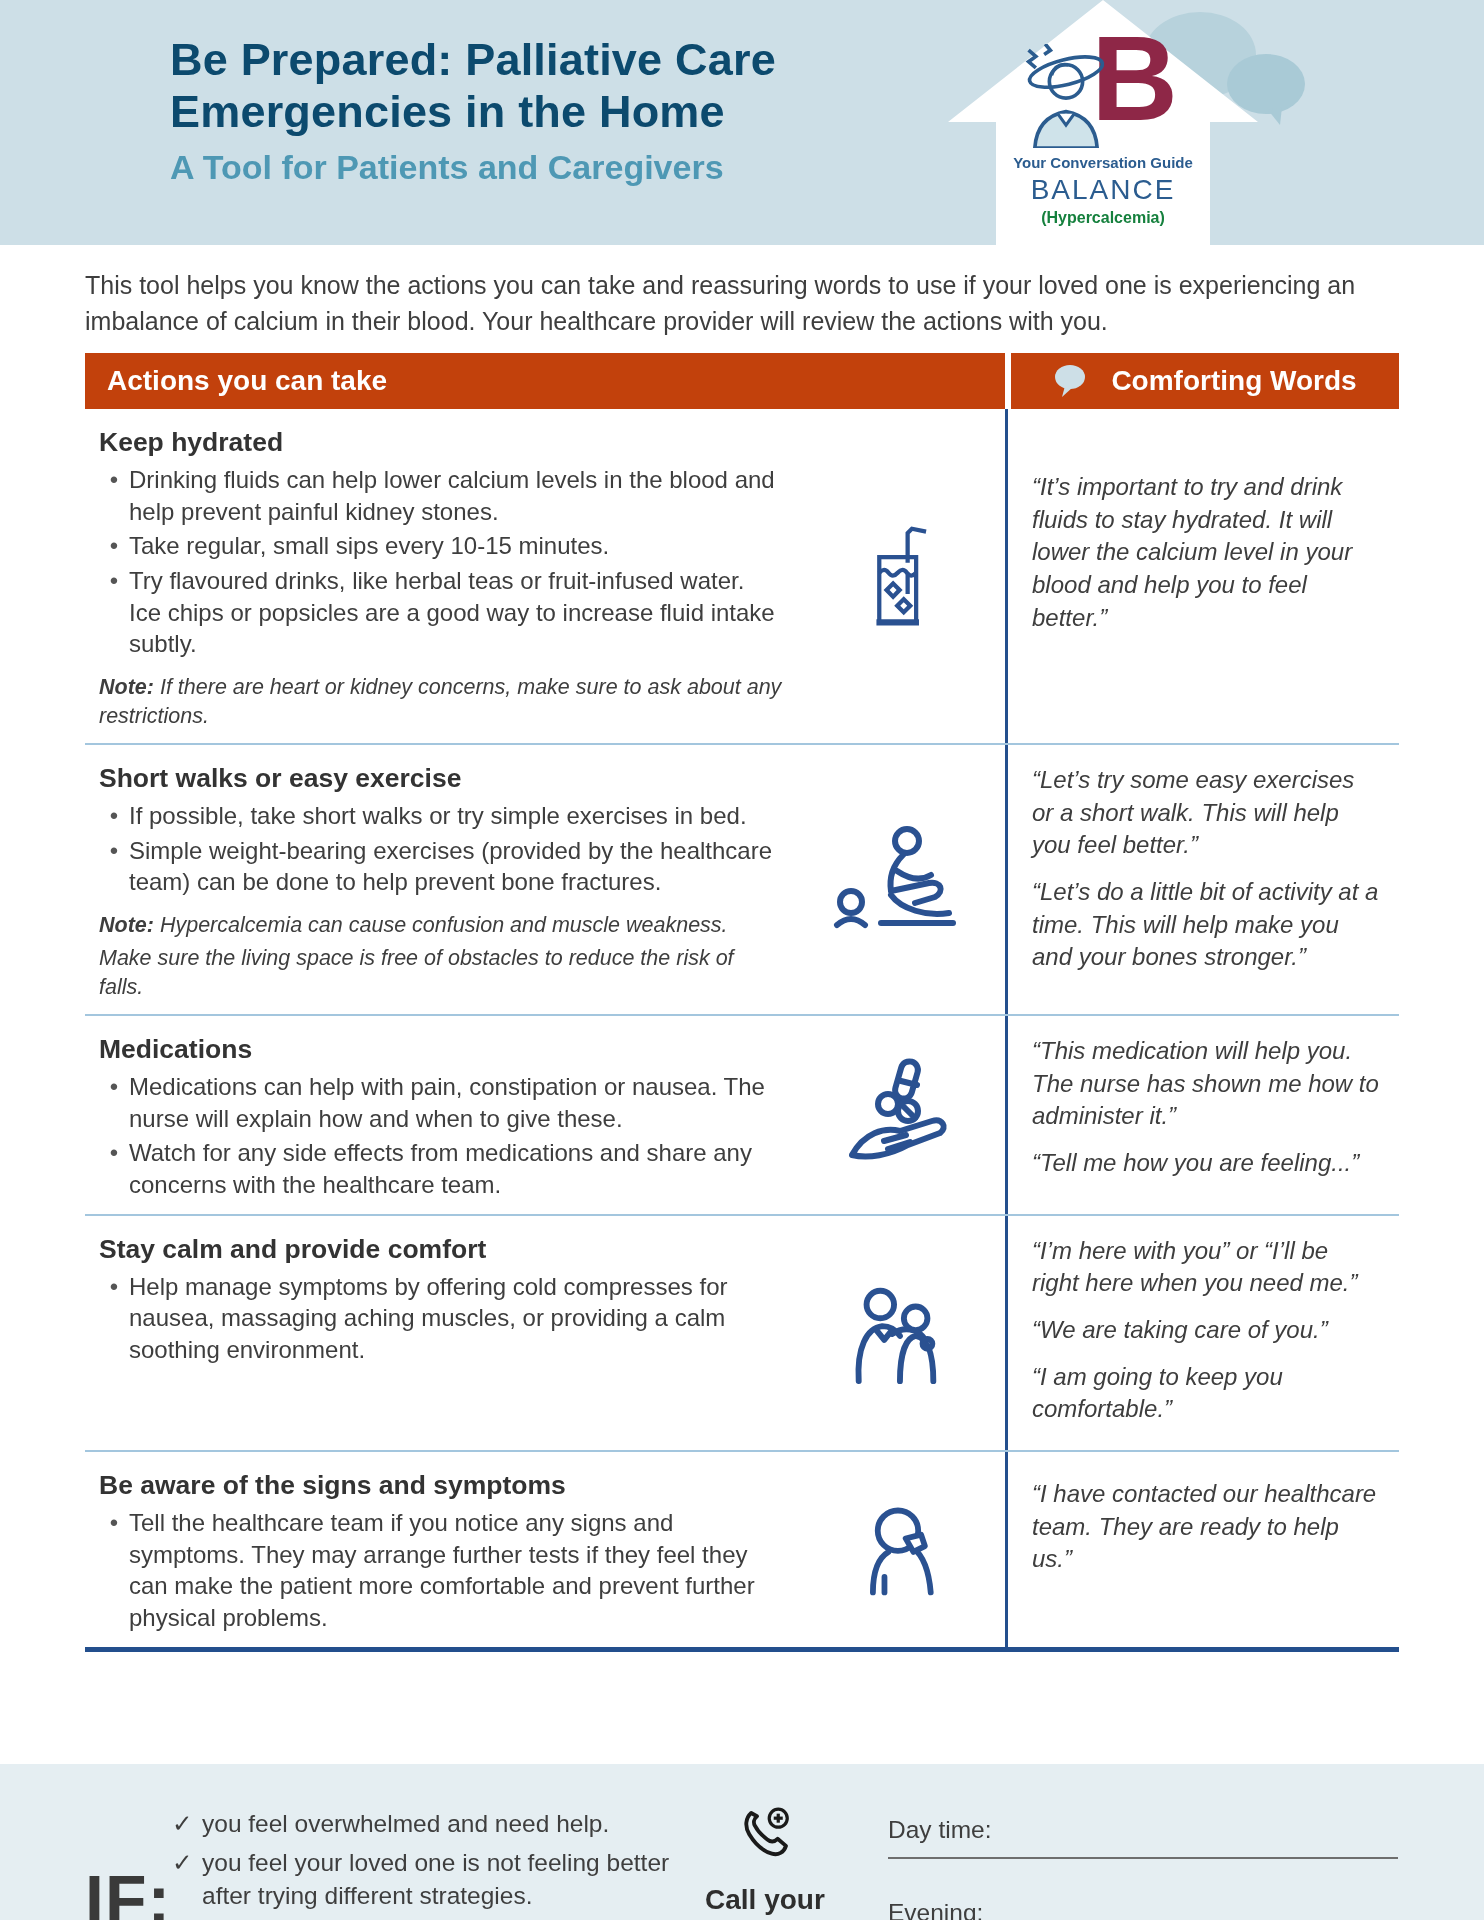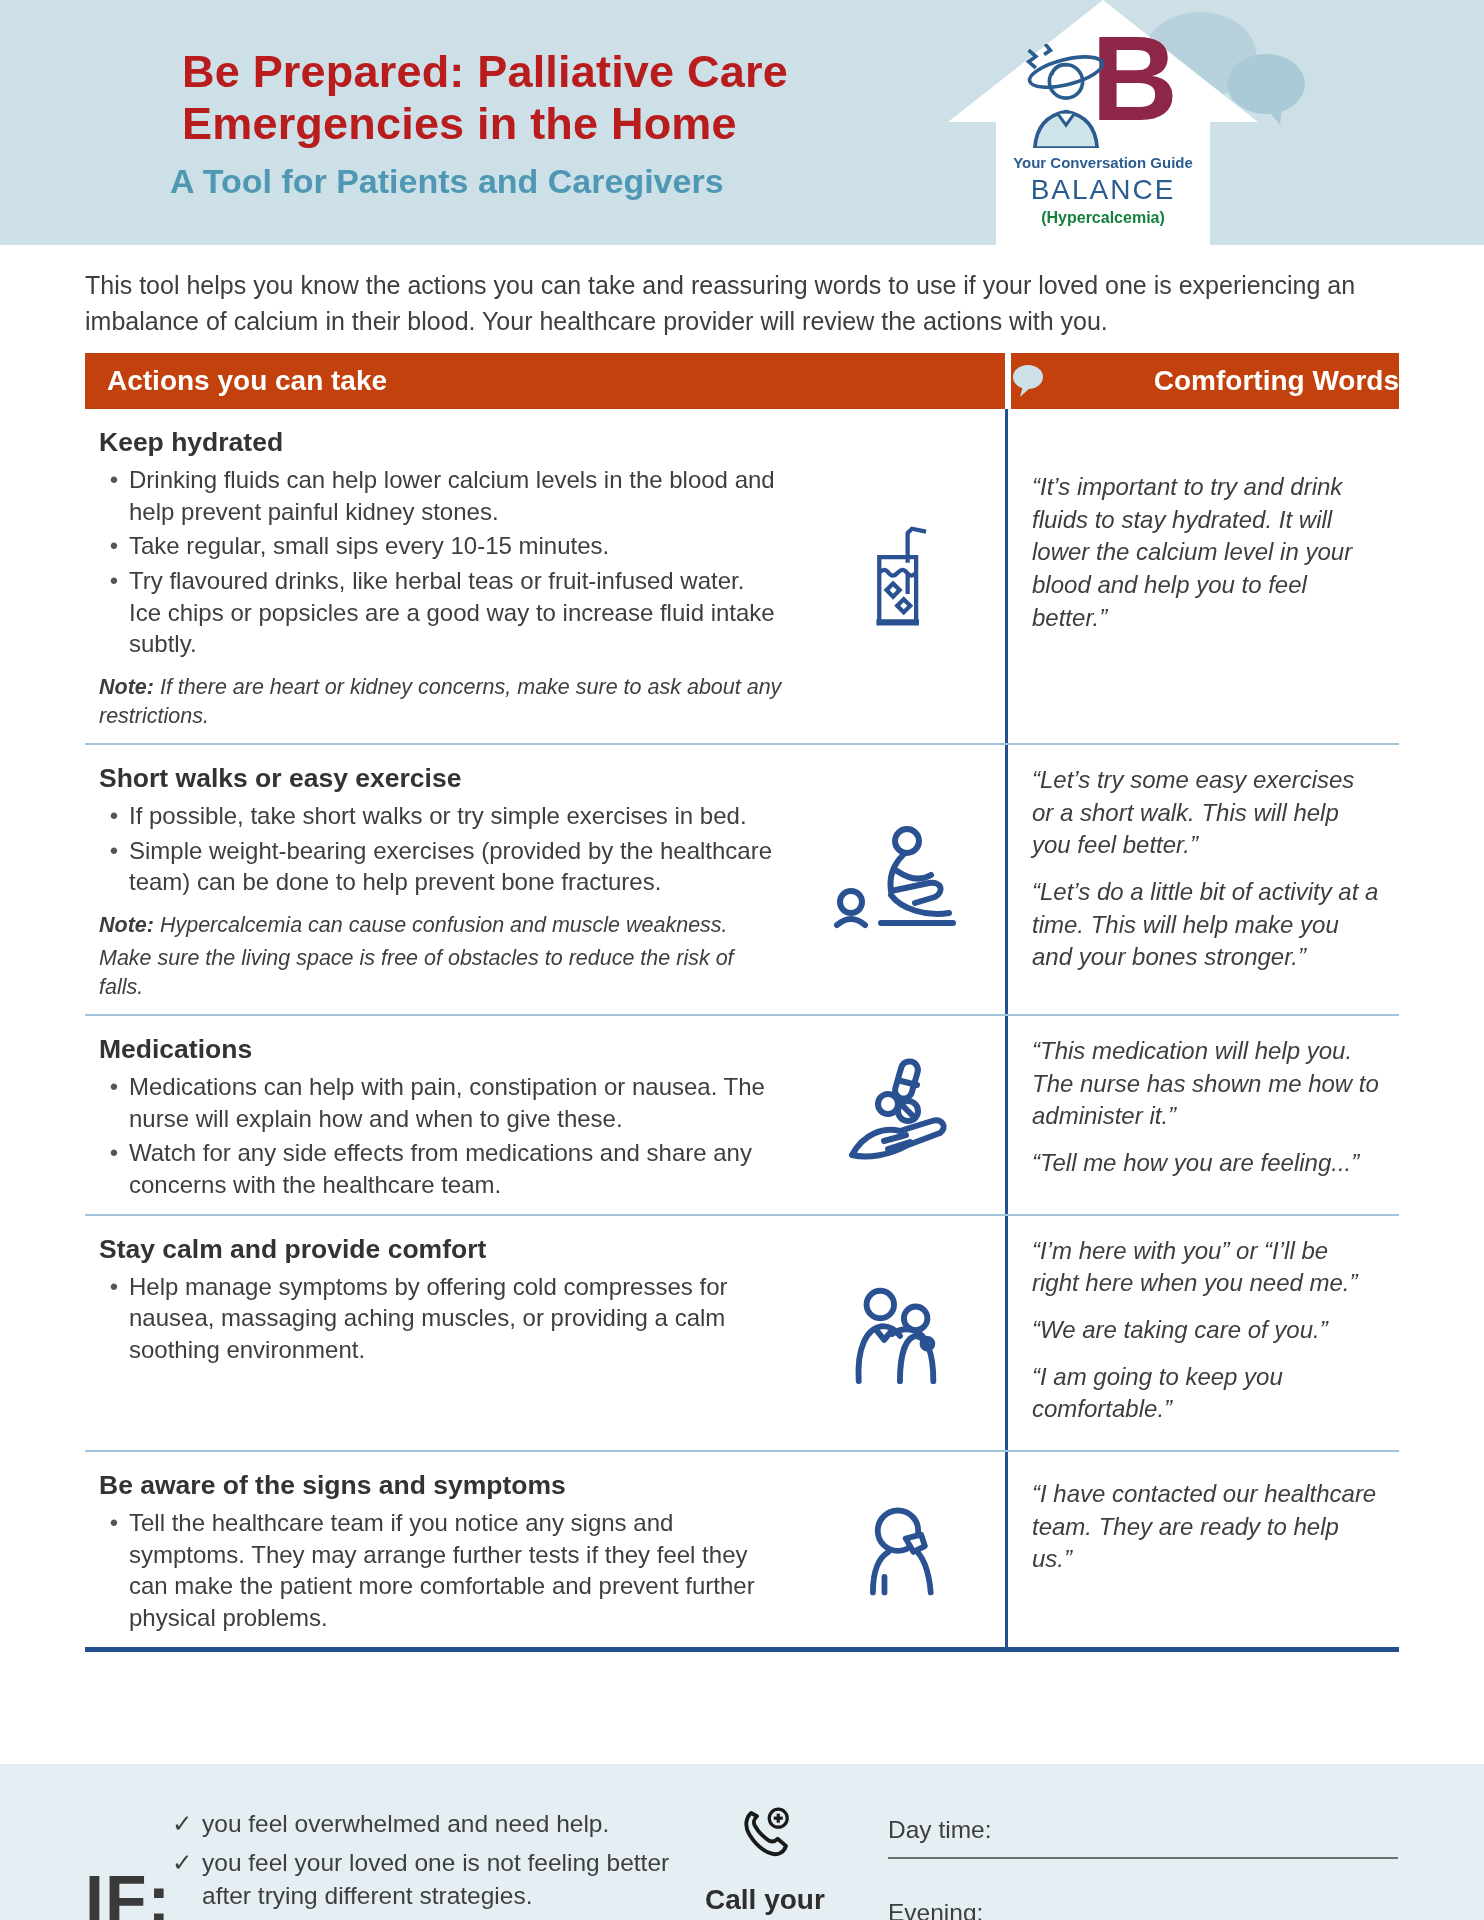--- a/index.html
+++ b/index.html
@@ -6,21 +6,21 @@
   html,body { margin:0; padding:0; }
   body {
     width:1484px; height:1920px; position:relative; background:#ffffff;
     font-family:"Liberation Sans", sans-serif; color:#3e3e3e; overflow:hidden;
   }
   .page { width:1484px; height:1920px; position:relative; }
 
   
   .header { position:relative; height:245px; background:#cddfe7; }
   .title-block { position:absolute; left:170px; top:34px; width:640px; }
-  .page-title { margin:12px; font-size:45px; line-height:1.16; font-weight:bold; color:#b91c1c; letter-spacing:0.2px; }
+  .page-title { margin:0; font-size:45px; line-height:1.16; font-weight:bold; color:#0c4a6e; letter-spacing:0.2px; }
   .page-subtitle { margin:10px 0 0; font-size:34px; font-weight:bold; color:#4e98b4; }
 
   .bubbles { position:absolute; left:1138px; top:10px; }
 
   .house-badge { position:absolute; left:948px; top:0; width:310px; height:245px; }
   .house-badge svg.house-shape { position:absolute; left:0; top:0; }
   .badge-content { position:absolute; left:24px; right:24px; top:34px; text-align:center; }
   .logo-wrap { position:relative; width:178px; height:118px; margin:0 auto; }
   .badge-letter { position:absolute; right:14px; top:-16px; font-size:120px; font-weight:bold; color:#8e2747; line-height:1; }
   .dizzy-person { position:absolute; left:0; top:10px; }
@@ -29,21 +29,21 @@
   .guide-sub   { font-size:16px; font-weight:bold; color:#15803d; margin-top:3px; }
 
   
   .intro { margin:22px 85px 0; width:1314px; font-size:25px; line-height:1.44; color:#3e3e3e; }
 
   
   .action-table { margin:14px 85px 0; width:1314px; }
   .thead { display:flex; height:56px; }
   .th { background:#c2410c; color:#fff; font-size:28px; font-weight:bold; display:flex; align-items:center; }
   .th-left { flex:0 0 920px; padding-left:22px; margin-right:6px; }
-  .th-right { flex:1; justify-content:space-between; gap:22px; }
+  .th-right { flex:1; justify-content:center; gap:22px; }
   .tbody { border-bottom:5px solid #234f8d; }
   .t-row { display:flex; }
   .t-row + .t-row { border-top:2px solid #a3c6de; }
   .cell-left { flex:0 0 920px; display:flex; padding:12px 0 10px 14px; }
   .cell-text { width:690px; padding-right:6px; }
   .cell-icon { flex:1; display:flex; align-items:center; justify-content:center; }
   .cell-right { flex:1; border-left:3px solid #234f8d; padding:19px 18px 10px 24px; }
   .row-title { margin:6px 0 6px; font-size:26.5px; font-weight:bold; color:#333; }
   .bullet-item { display:flex; font-size:24px; line-height:1.32; margin:3px 0; }
   .bullet-dot { flex:0 0 30px; text-align:center; color:#555; }

